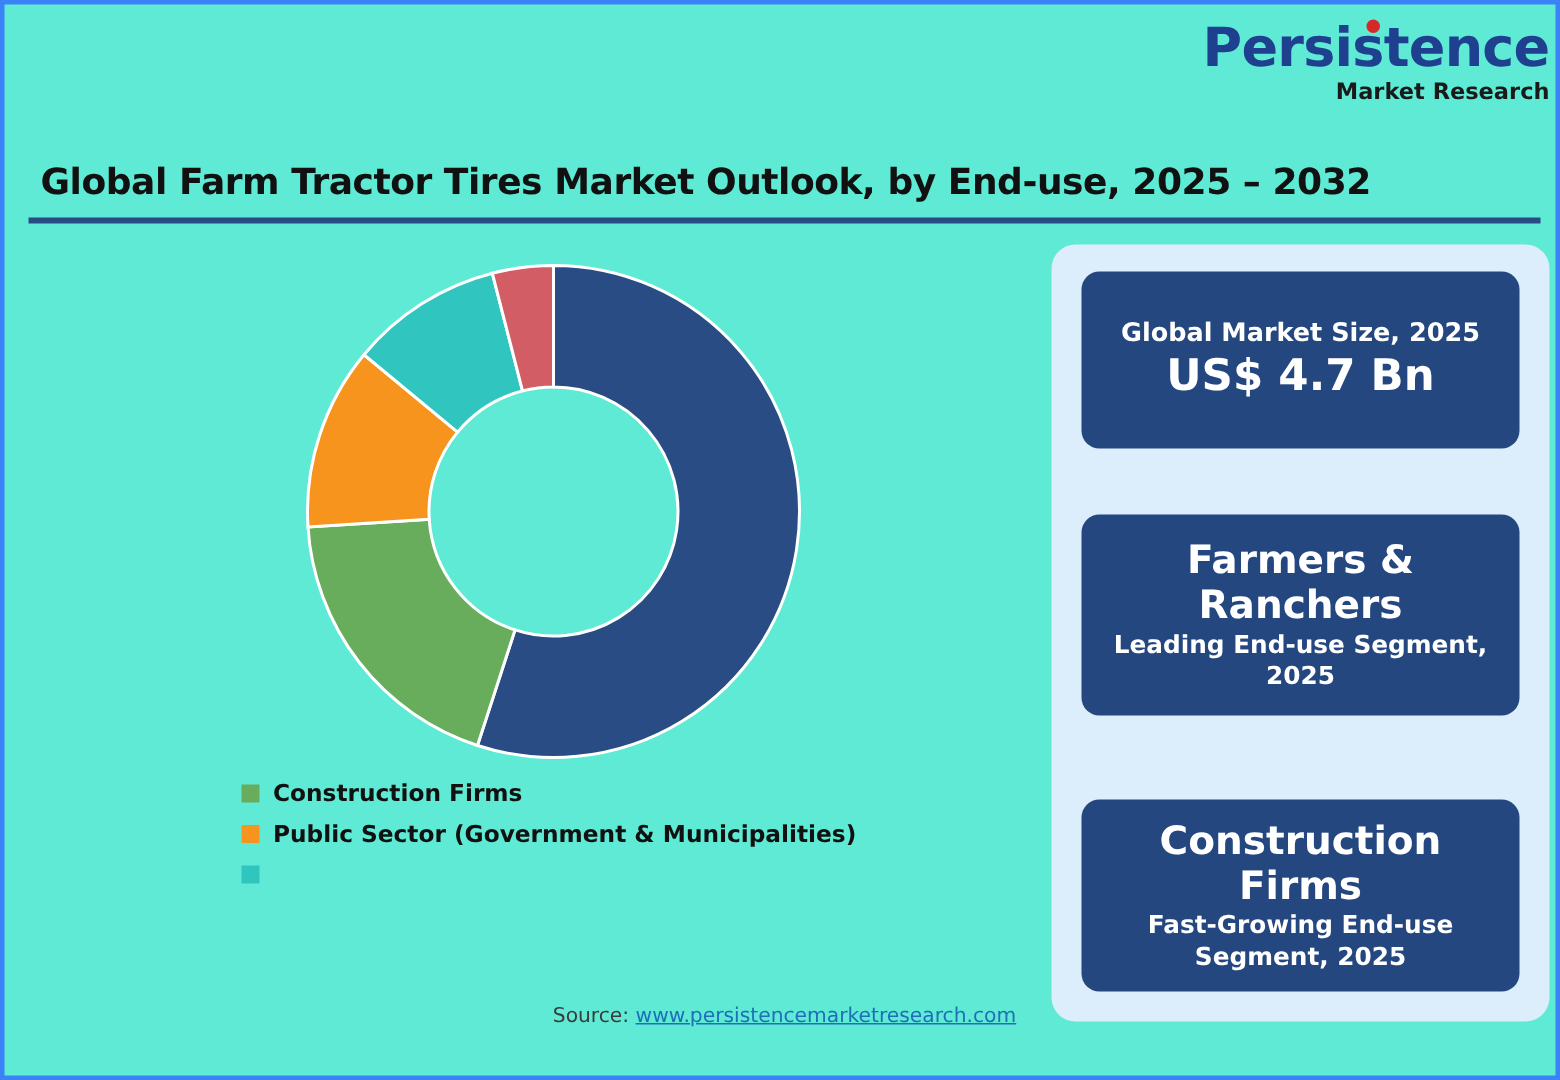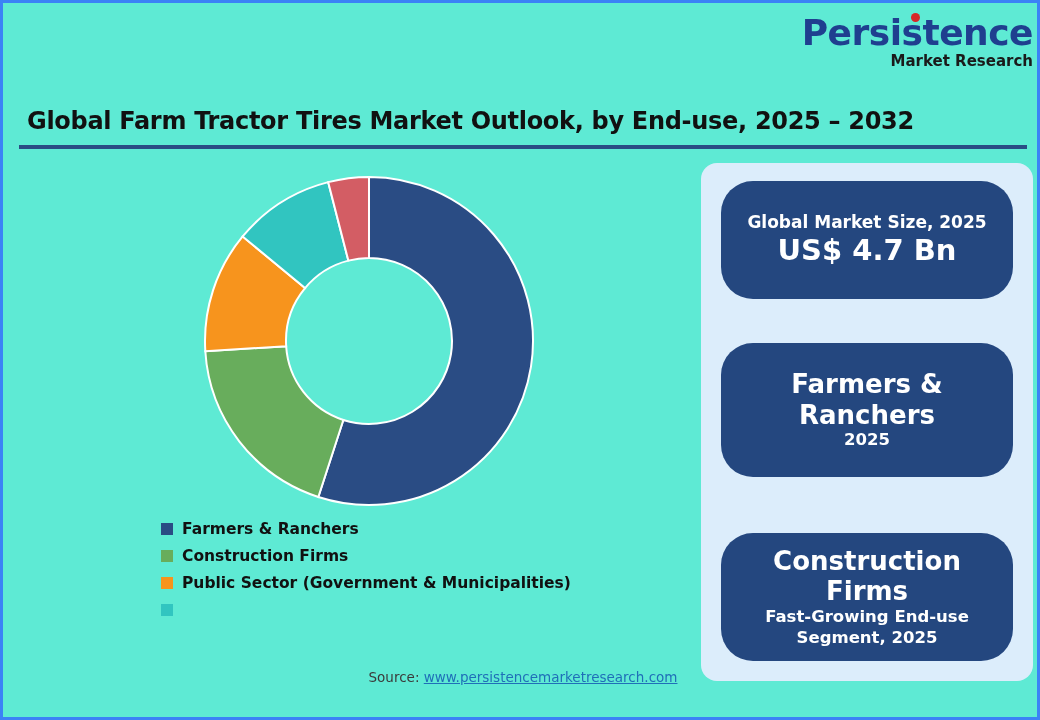--- a/index.html
+++ b/index.html
@@ -134,21 +134,21 @@
     width: 332px;
     height: 518px;
     background: #dcedfb;
     border-radius: 16px;
   }
   .card {
     position: absolute;
     left: 20px;
     width: 292px;
     background: #24477f;
-    border-radius: 32px;
+    border-radius: 12px;
     color: #ffffff;
     text-align: center;
     display: flex;
     flex-direction: column;
     align-items: center;
     justify-content: center;
     box-sizing: border-box;
     padding: 6px 14px;
   }
   .card-1 { top: 18px;  height: 118px; }
@@ -216,24 +216,20 @@
           <path d="M 166 2 A 164 164 0 1 1 115.32121292250856 321.9732686724052 L 140.35158946687932 244.93769085249772 A 83 83 0 1 0 166 83 Z" fill="#2a4c84" stroke="#ffffff" stroke-width="2"></path>
           <path d="M 115.32121292250856 321.9732686724052 A 164 164 0 0 1 2.3236165377634563 176.29764520280727 L 83.16378154045346 171.21161312093295 A 83 83 0 0 0 140.35158946687932 244.93769085249772 Z" fill="#68ad5c" stroke="#ffffff" stroke-width="2"></path>
           <path d="M 2.3236165377634563 176.29764520280727 A 164 164 0 0 1 39.6358281847706 61.46246568121485 L 102.04740084960952 113.09380885085874 A 83 83 0 0 0 83.16378154045346 171.21161312093295 Z" fill="#f7941d" stroke="#ffffff" stroke-width="2"></path>
           <path d="M 39.6358281847706 61.46246568121485 A 164 164 0 0 1 125.21485850496387 7.152361574904489 L 145.3587393653171 85.60759762632361 A 83 83 0 0 0 102.04740084960952 113.09380885085874 Z" fill="#31c5c0" stroke="#ffffff" stroke-width="2"></path>
           <path d="M 125.21485850496387 7.152361574904489 A 164 164 0 0 1 165.99999999999997 2 L 165.99999999999997 83 A 83 83 0 0 0 145.3587393653171 85.60759762632361 Z" fill="#d35d64" stroke="#ffffff" stroke-width="2"></path>
         </svg>
     </div>
   </div>
 
   <div class="legend" id="legend">
-      <div class="legend-row">
-        <span class="legend-swatch" style="background: rgb(42, 76, 132);"></span>
-        <span class="legend-label">Farmers &amp; Ranchers</span>
-      </div>
       <div class="legend-row">
         <span class="legend-swatch" style="background: rgb(104, 173, 92);"></span>
         <span class="legend-label">Construction Firms</span>
       </div>
       <div class="legend-row">
         <span class="legend-swatch" style="background: rgb(247, 148, 29);"></span>
         <span class="legend-label">Public Sector (Government &amp; Municipalities)</span>
       </div>
       <div class="legend-row">
         <span class="legend-swatch" style="background: rgb(49, 197, 192);"></span>
@@ -243,20 +239,21 @@
   <div class="side-panel">
 
     <div class="card card-1">
       <div class="card-small">Global Market Size, 2025</div>
       <div class="card-big">US$ 4.7 Bn</div>
     </div>
 
     <div class="card card-2">
       <div class="card-big-2">Farmers &amp;</div>
       <div class="card-big-2">Ranchers</div>
+      <div class="card-sub">Leading End-use Segment,</div>
       <div class="card-sub">2025</div>
     </div>
 
     <div class="card card-3">
       <div class="card-big-2">Construction Firms</div>
       <div class="card-sub">Fast-Growing End-use</div>
       <div class="card-sub">Segment, 2025</div>
     </div>
 
   </div>

